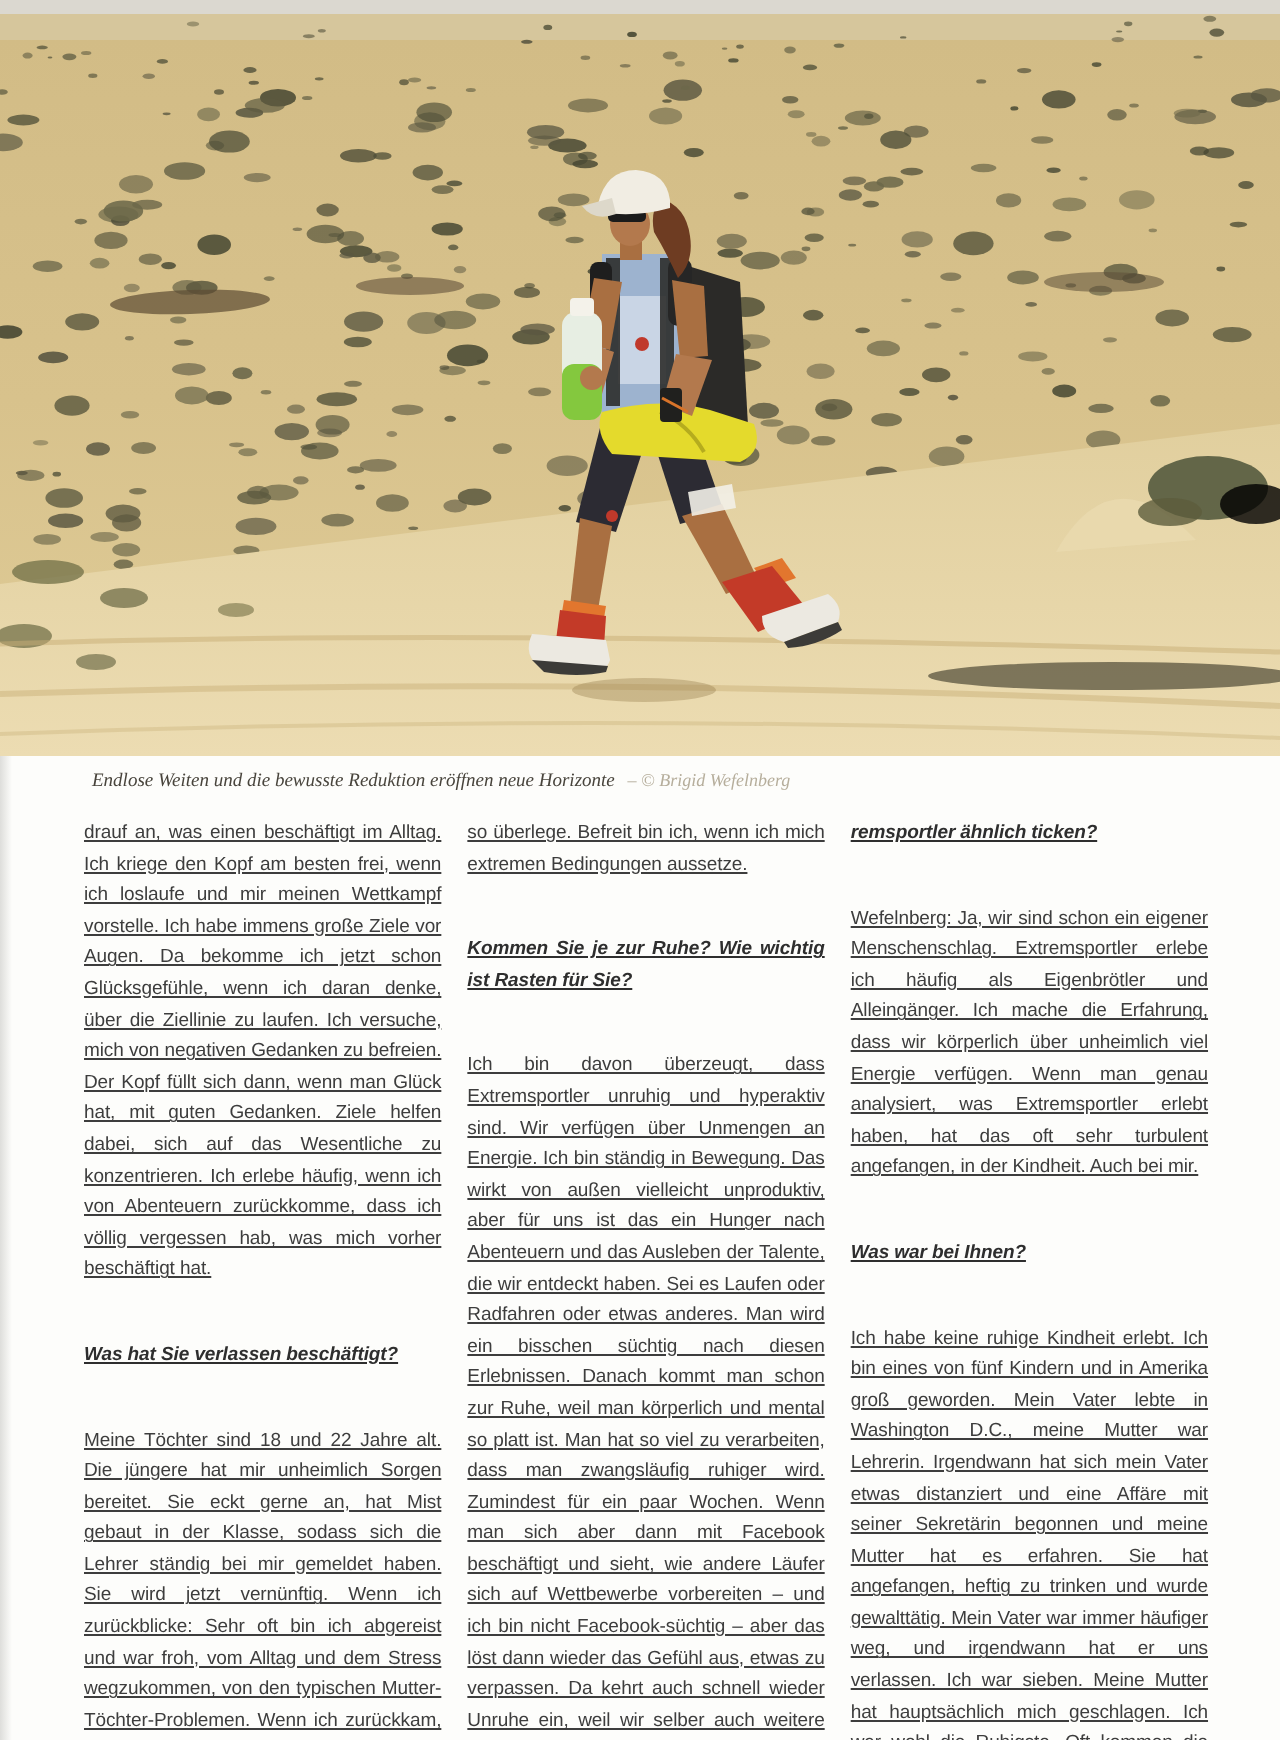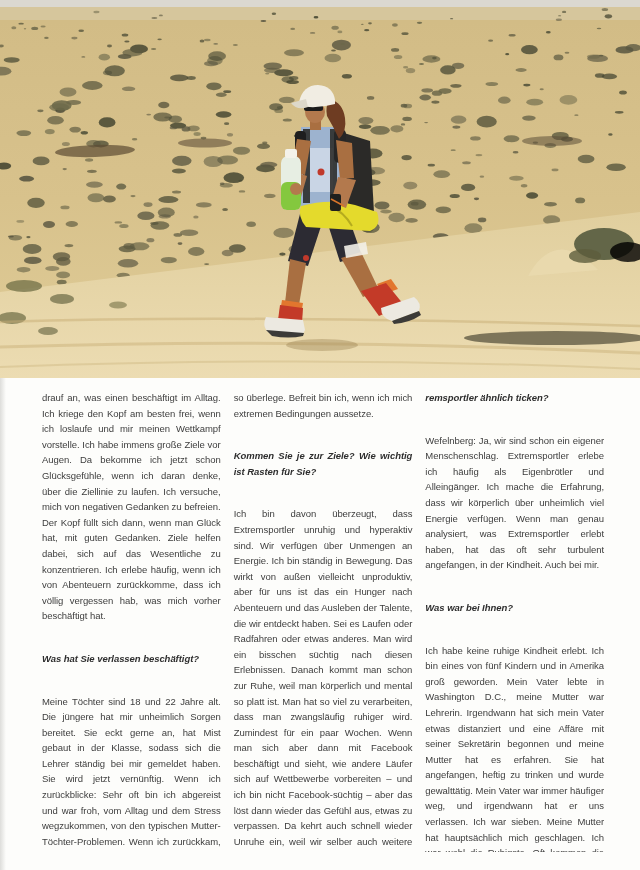--- a/index.html
+++ b/index.html
@@ -33,21 +33,21 @@
     height:474px; overflow:hidden;
   }
   .col {
     flex:1 1 0; min-width:0;
     font-size:9.5px; line-height:15.6px;
     letter-spacing:-0.05px;
     color:#3d3d3d;
     text-align:justify;
     hyphens:auto; -webkit-hyphens:auto;
   }
-  .col p { margin:0 0 15px; }
+  .col p { margin:0 0 15px;text-decoration:underline; }
   .col p.question {
     font-weight:bold; font-style:italic; color:#2e2e2e;
     margin:27px 0;
   }
   .col > p:first-child { margin-top:0; }
 
   
   .scan-edge {
     position:absolute; left:0; top:378px; width:6px; height:492px;
     background:linear-gradient(to right, rgba(110,110,104,0.22), rgba(110,110,104,0));
@@ -458,30 +458,34 @@
         <path d="M330,99 Q343,103 345,118 Q347,131 339,139 Q333,126 327,116 Q325,106 330,99 Z" fill="#6e3c22"></path>
         <rect x="310" y="119" width="11" height="11" fill="#a96f41"></rect>
         <ellipse cx="315" cy="112" rx="10" ry="11" fill="#b3794d"></ellipse>
         <rect x="304" y="105" width="19" height="6" rx="2.5" fill="#1b1b1b"></rect>
         <path d="M299,102 Q303,85 318,85 Q333,86 335,100 L335,104 Q317,109 300,106 Z" fill="#f1ede3"></path>
         <path d="M291,103 L306,99 L308,107 Q297,111 291,103 Z" fill="#ddd8ca"></path>
       </g>
     </svg>
   </div>
 
+  <div class="caption-row">
+    <span>Endlose Weiten und die bewusste Reduktion eröffnen neue Horizonte</span>
+    <span class="credit">– © Brigid Wefelnberg</span>
+  </div>
 
   <div class="columns">
     <div class="col">
       <p>drauf an, was einen beschäftigt im Alltag. Ich kriege den Kopf am besten frei, wenn ich loslaufe und mir meinen Wettkampf vorstelle. Ich habe immens große Ziele vor Augen. Da bekomme ich jetzt schon Glücksgefühle, wenn ich daran denke, über die Ziellinie zu laufen. Ich versuche, mich von negativen Gedanken zu befreien. Der Kopf füllt sich dann, wenn man Glück hat, mit guten Gedanken. Ziele helfen dabei, sich auf das Wesentliche zu konzentrieren. Ich erlebe häufig, wenn ich von Abenteuern zurückkomme, dass ich völlig vergessen hab, was mich vorher beschäftigt hat.</p>
       <p class="question">Was hat Sie verlassen beschäftigt?</p>
       <p>Meine Töchter sind 18 und 22 Jahre alt. Die jüngere hat mir unheimlich Sorgen bereitet. Sie eckt gerne an, hat Mist gebaut in der Klasse, sodass sich die Lehrer ständig bei mir gemeldet haben. Sie wird jetzt vernünftig. Wenn ich zurückblicke: Sehr oft bin ich abgereist und war froh, vom Alltag und dem Stress wegzukommen, von den typischen Mutter-Töchter-Problemen. Wenn ich zurückkam, war alles nichtig und vergessen. Die Befreiung von den lästigen Gedanken kommt hauptsächlich im Wettkampf, wenn ich</p>
     </div>
     <div class="col">
       <p>so überlege. Befreit bin ich, wenn ich mich extremen Bedingungen aussetze.</p>
-      <p class="question">Kommen Sie je zur Ziele? Wie wichtig ist Rasten für Sie?</p>
+      <p class="question">Kommen Sie je zur Ruhe? Wie wichtig ist Rasten für Sie?</p>
       <p>Ich bin davon überzeugt, dass Extremsportler unruhig und hyperaktiv sind. Wir verfügen über Unmengen an Energie. Ich bin ständig in Bewegung. Das wirkt von außen vielleicht unproduktiv, aber für uns ist das ein Hunger nach Abenteuern und das Ausleben der Talente, die wir entdeckt haben. Sei es Laufen oder Radfahren oder etwas anderes. Man wird ein bisschen süchtig nach diesen Erlebnissen. Danach kommt man schon zur Ruhe, weil man körperlich und mental so platt ist. Man hat so viel zu verarbeiten, dass man zwangsläufig ruhiger wird. Zumindest für ein paar Wochen. Wenn man sich aber dann mit Facebook beschäftigt und sieht, wie andere Läufer sich auf Wettbewerbe vorbereiten – und ich bin nicht Facebook-süchtig – aber das löst dann wieder das Gefühl aus, etwas zu verpassen. Da kehrt auch schnell wieder Unruhe ein, weil wir selber auch weitere Sachen erleben wollen.</p>
 
     </div>
     <div class="col">
       <p class="question" style="margin-top:0;">remsportler ähnlich ticken?</p>
       <p>Wefelnberg: Ja, wir sind schon ein eigener Menschenschlag. Extremsportler erlebe ich häufig als Eigenbrötler und Alleingänger. Ich mache die Erfahrung, dass wir körperlich über unheimlich viel Energie verfügen. Wenn man genau analysiert, was Extremsportler erlebt haben, hat das oft sehr turbulent angefangen, in der Kindheit. Auch bei mir.</p>
       <p class="question">Was war bei Ihnen?</p>
       <p>Ich habe keine ruhige Kindheit erlebt. Ich bin eines von fünf Kindern und in Amerika groß geworden. Mein Vater lebte in Washington D.C., meine Mutter war Lehrerin. Irgendwann hat sich mein Vater etwas distanziert und eine Affäre mit seiner Sekretärin begonnen und meine Mutter hat es erfahren. Sie hat angefangen, heftig zu trinken und wurde gewalttätig. Mein Vater war immer häufiger weg, und irgendwann hat er uns verlassen. Ich war sieben. Meine Mutter hat hauptsächlich mich geschlagen. Ich war wohl die Ruhigste. Oft kommen die Schwächsten und Pflegeleichtesten ins Visier. Ich wurde schwer misshandelt, körperlich und mental. Warum ich es so gut über-</p>
     </div>
   </div>

